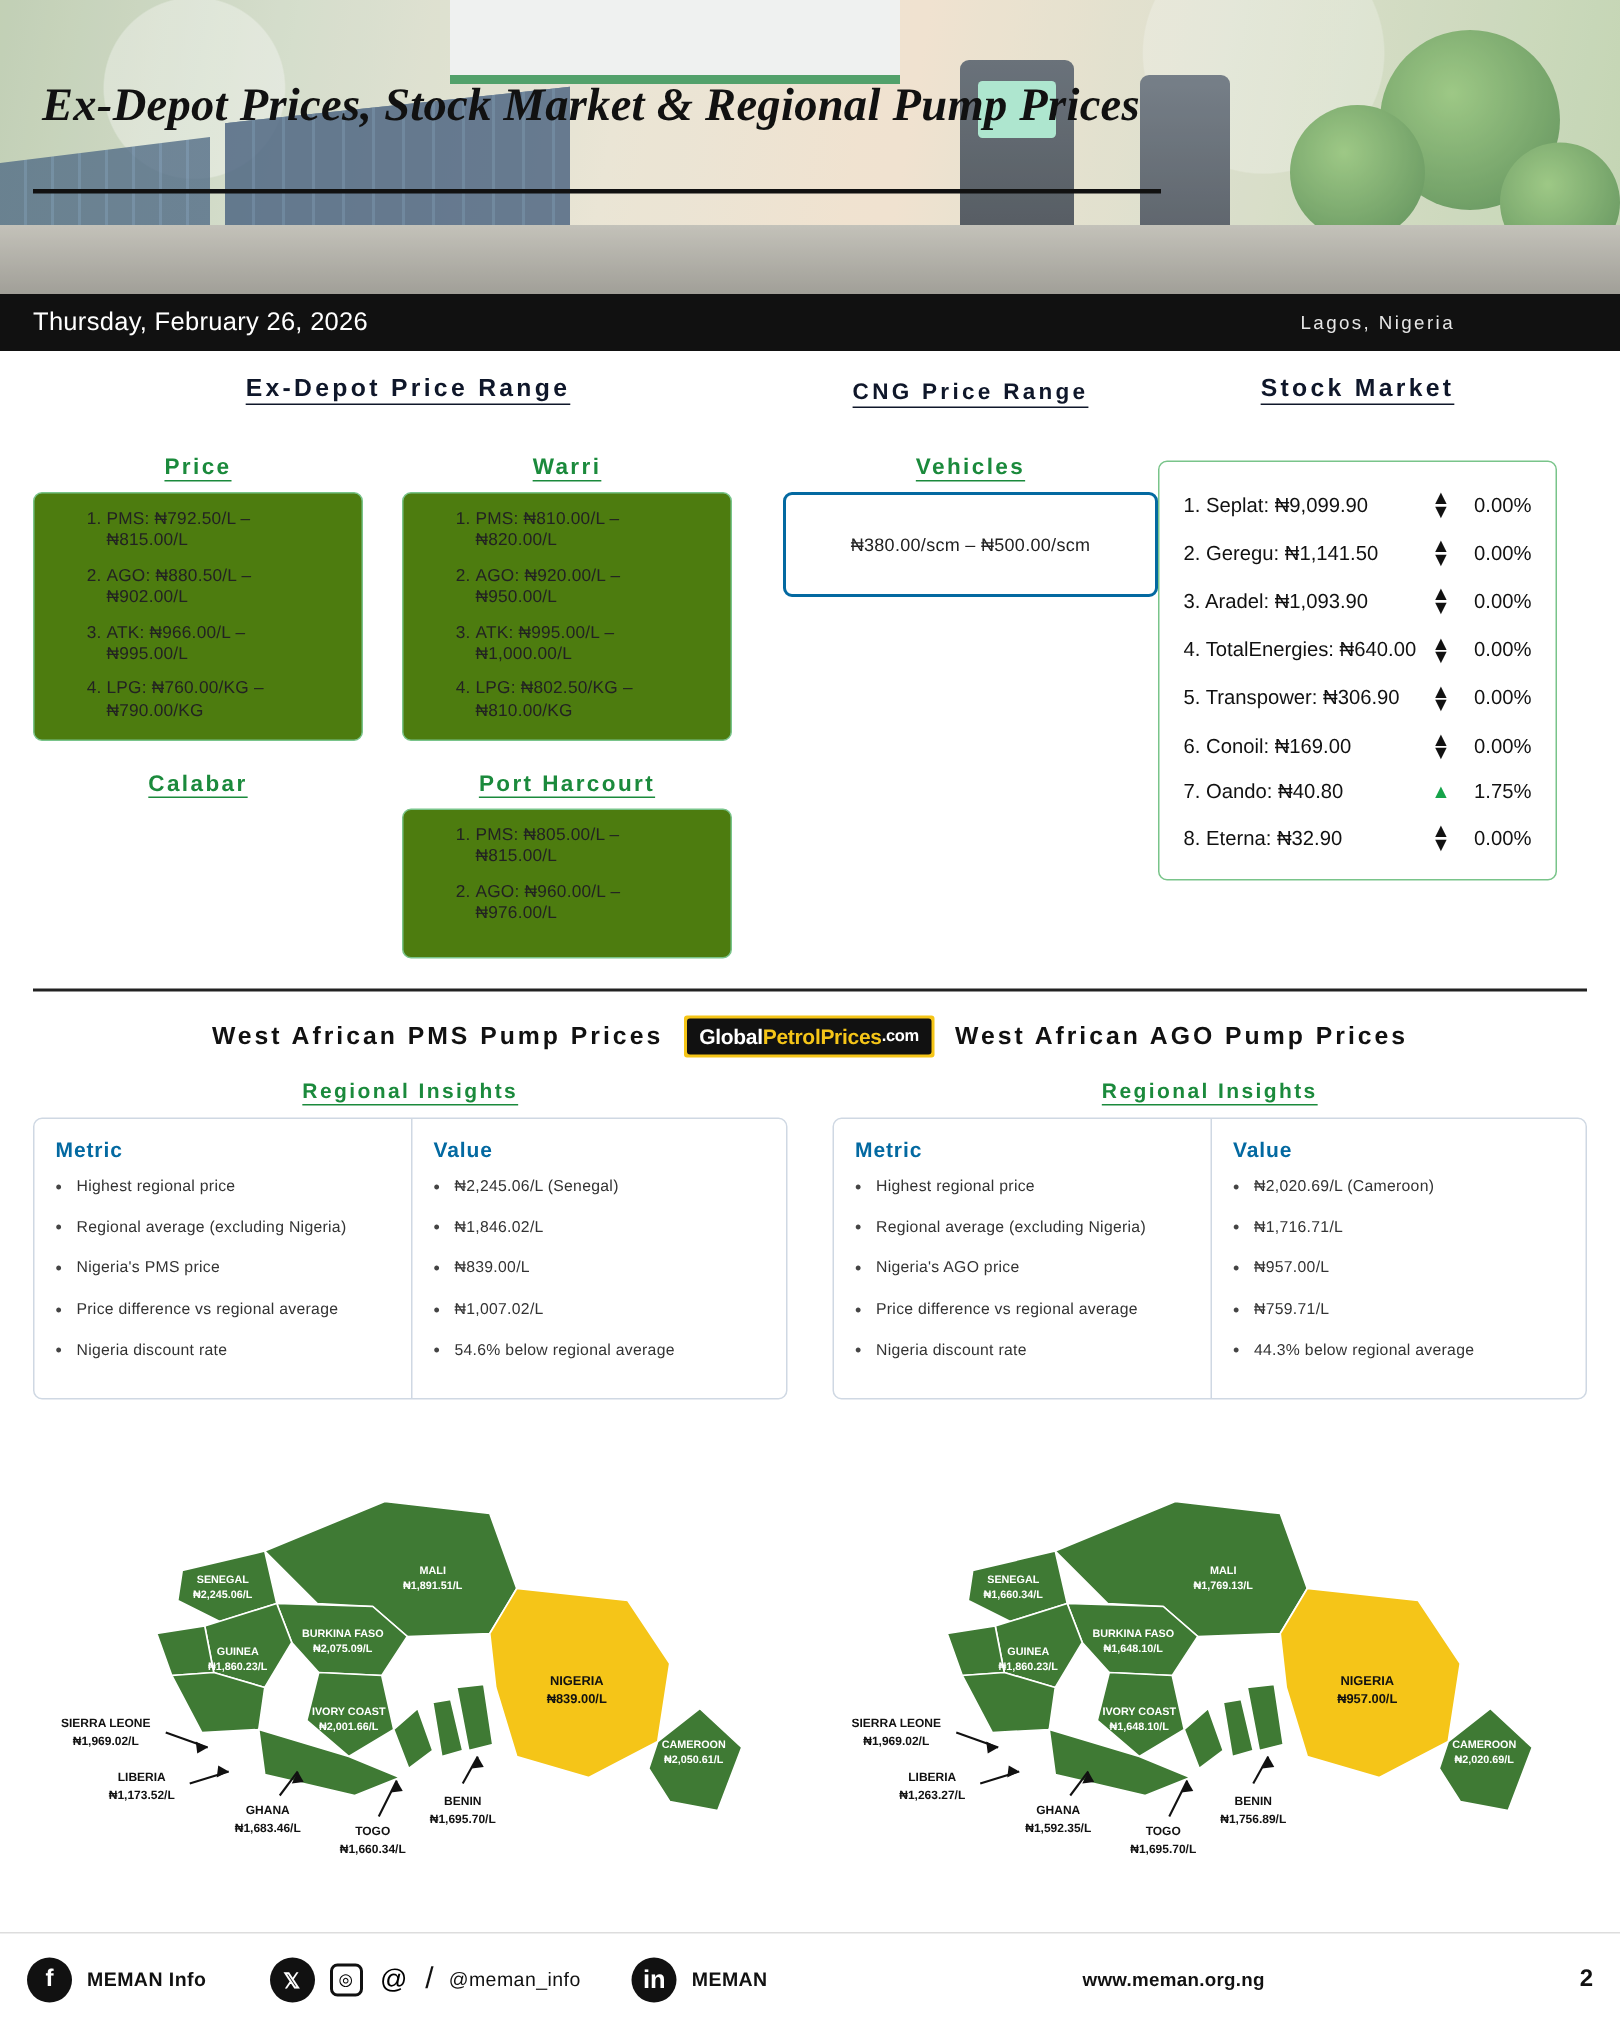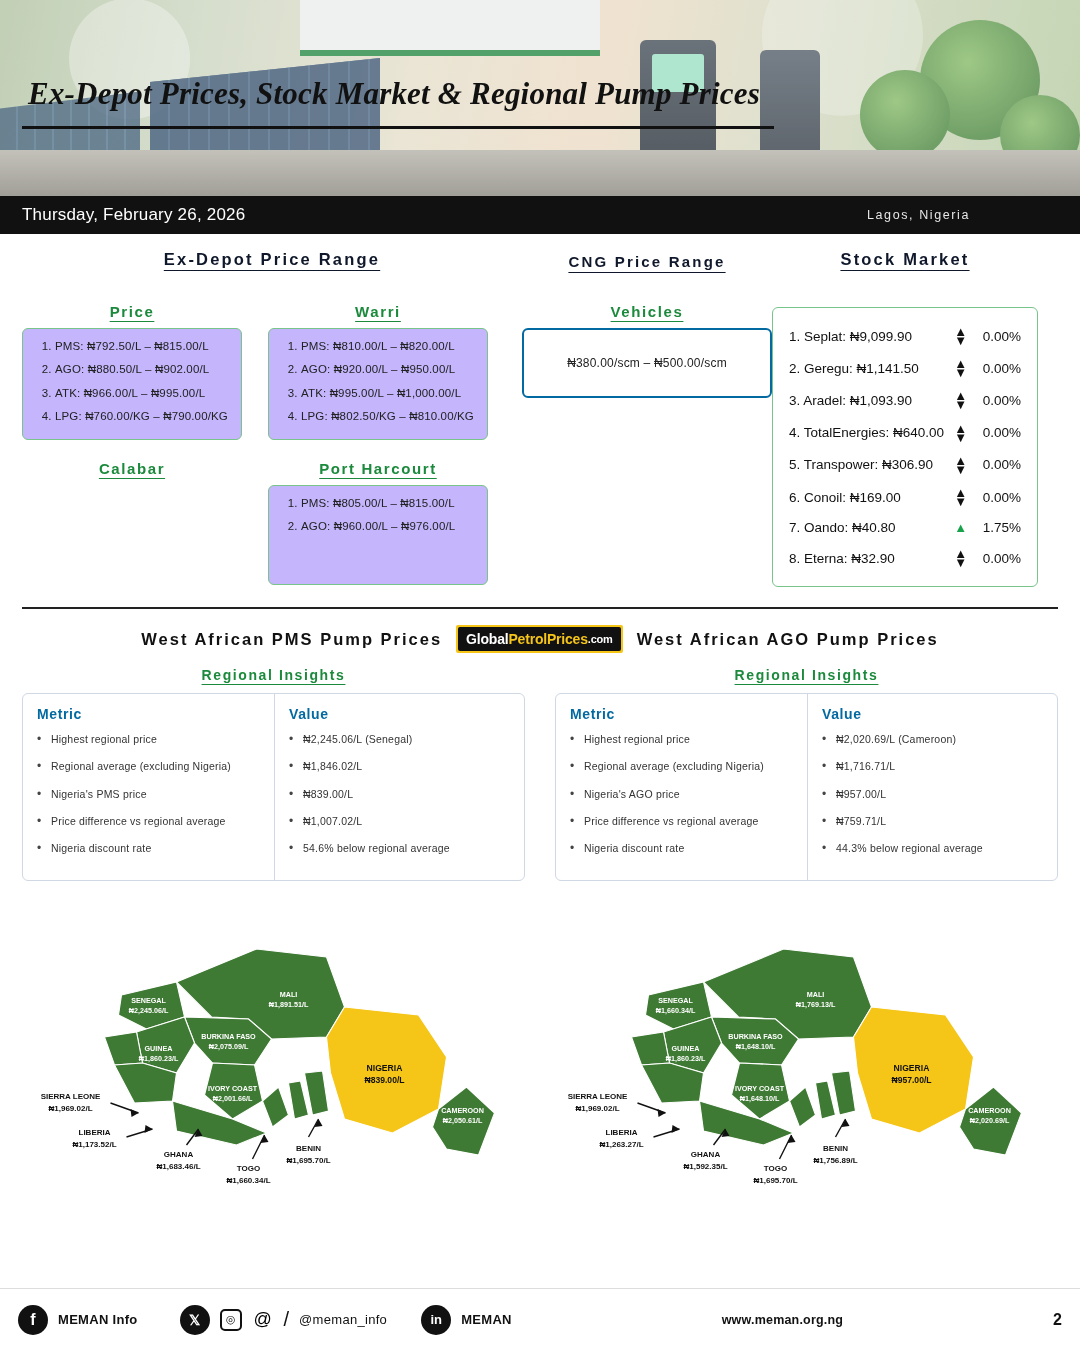--- a/index.html
+++ b/index.html
@@ -55,21 +55,21 @@
   .hero-deco .t1 { right:40px; top:20px; }
   .hero-deco .t2 { right:130px; top:70px; width:90px; height:90px;}
   .hero-deco .t3 { right:0px; top:95px; width:80px; height:80px;}
   .hero-deco .road {
     position:absolute; left:0; bottom:0; width:100%; height:46px;
     background:linear-gradient(180deg,#b9b7ad,#8f8d84);
   }
   .hero-overlay { position:absolute; inset:0; background:rgba(245,245,242,.18); }
 
   .hero-title {
-    position:absolute; left:28px; top:76px;
+    position:absolute; left:28px; top:52px;
     font-size: 31px; font-style: italic; font-weight: 700;
     color:#111; letter-spacing:.2px;
     font-family:"Liberation Serif", serif;
   }
   .hero-rule { position:absolute; left:22px; top:126px; width:752px; height:3px; background:#111; }
 
   
   .datebar {
     height:38px; background:#111; color:#fff;
     display:flex; align-items:center; justify-content:space-between;
@@ -89,22 +89,22 @@
   .col-exdepot { width: 500px; }
   .col-cng { width: 250px; }
   .col-stock { width: 266px; }
 
   .city-head {
     text-align:center; color:#1b8a3c; font-weight:700; font-size:15px;
     letter-spacing:1.6px; text-decoration:underline; text-underline-offset:4px;
     margin-bottom:8px;
   }
   .card {
-    border:1px solid #79c48a; border-radius:6px; background:#c4b5fd;
-    padding:10px 12px;
+    border:1px solid #79c48a; border-radius:6px; background:#4d7c0f;
+    padding:10px 28px;
   }
   .card ol { margin:0; padding-left:20px; }
   .card ol li {
     font-size:11.5px; color:#222; margin-bottom:9px; line-height:1.25;
     letter-spacing:.15px;
   }
   .card ol li:last-child { margin-bottom:2px; }
 
   .exrow { display:flex; gap:26px; }
   .excell { width:220px; }
@@ -553,21 +553,21 @@
   <div class="footer">
     <div class="circ">f</div>
     <div class="foot-label">MEMAN Info</div>
     <div style="width:22px;"></div>
     <div class="circ" style="font-size:14px;">𝕏</div>
     <div class="sq">◎</div>
     <div class="sq" style="border:none;font-size:18px;">@</div>
     <div style="font-size:20px;color:#111;">/</div>
     <div class="foot-label" style="font-weight:400;">@meman_info</div>
     <div style="width:14px;"></div>
-    <div class="circ" style="font-size:13px;">in</div>
+    <div class="circ" style="font-size:17px;">in</div>
     <div class="foot-label">MEMAN</div>
     <div class="spacer"></div>
     <div class="foot-site">www.meman.org.ng</div>
     <div class="spacer"></div>
     <div class="page-num">2</div>
   </div>
 
 </div>
 
 </body></html>

